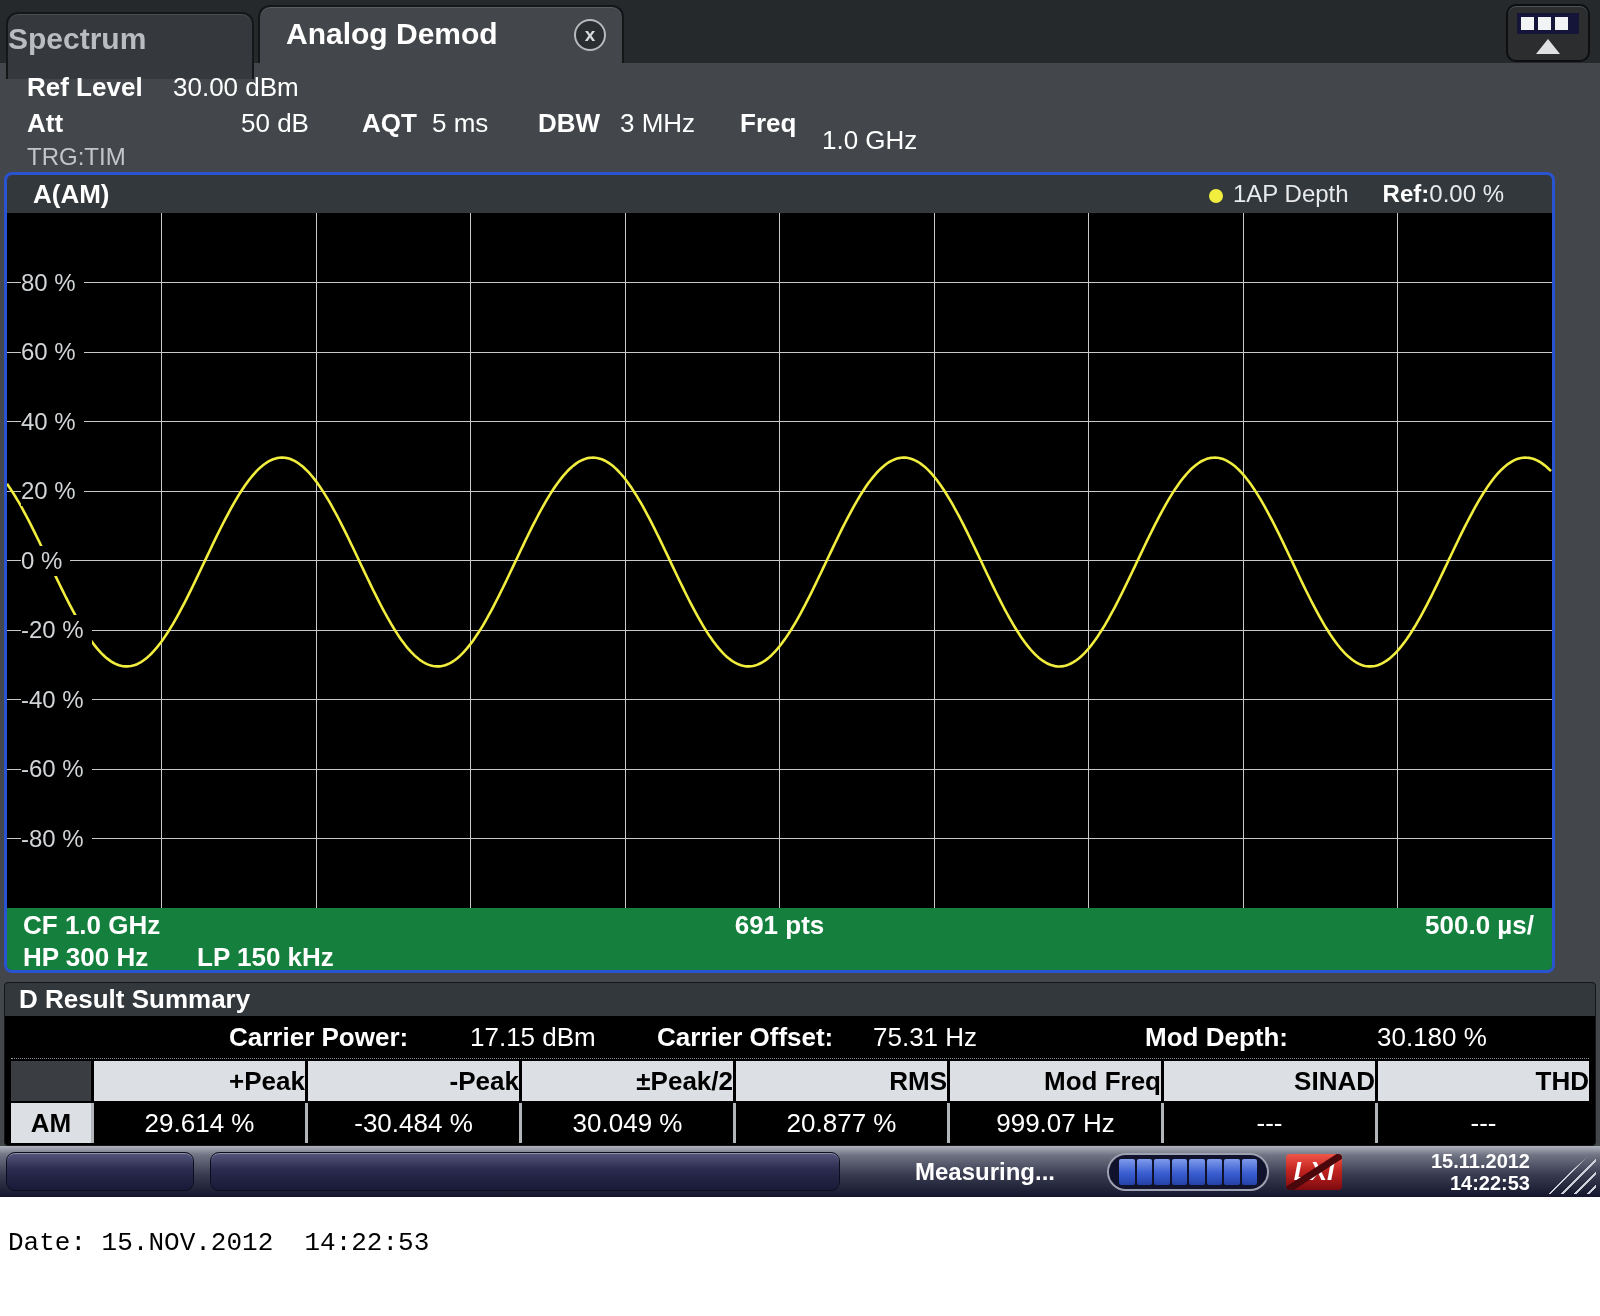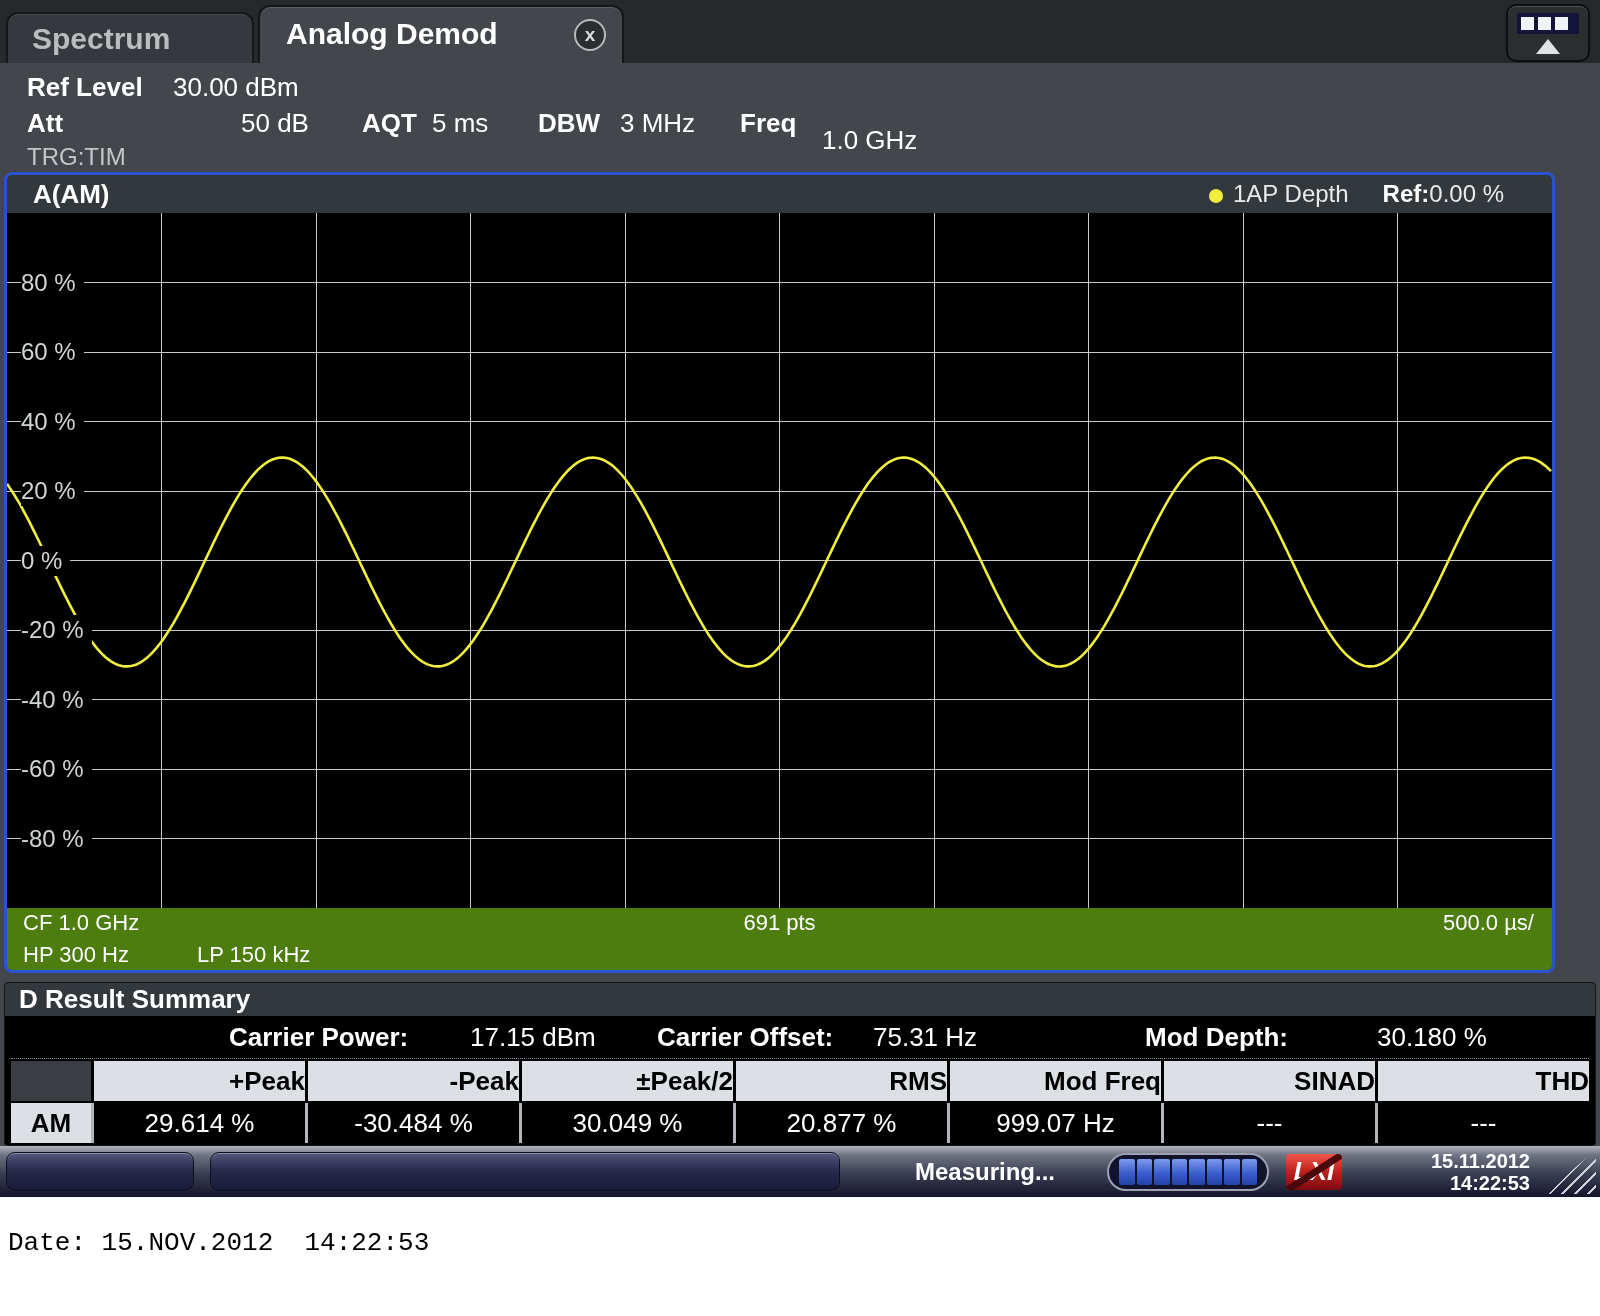--- a/index.html
+++ b/index.html
@@ -5,23 +5,23 @@
   * { margin:0; padding:0; box-sizing:border-box; }
   body { background:#ffffff; font-family:"Liberation Sans", sans-serif; }
   .screen { position:relative; width:1600px; height:1316px; background:#ffffff; overflow:hidden; }
 
   
   .instrument { position:absolute; left:0; top:0; width:1600px; height:1197px; background:#43474b; }
 
   
   .tabband { position:absolute; left:0; top:0; width:1600px; height:63px; background:#26292c; }
   .tab { position:absolute; font-weight:bold; font-size:30px; color:#b9bdc0; }
-  .tab.inactive { left:6px; top:12px; width:248px; height:51px; background:#35393d;
+  .tab.inactive { left:6px; top:12px; width:248px; height:67px; background:#35393d;
       border:2px solid #141618; border-bottom:none; border-radius:12px 12px 0 0;
-      line-height:49px; padding-left:24px; box-shadow: inset 0 1px 0 #4a4e52; }
+      line-height:49px; box-shadow: inset 0 1px 0 #4a4e52; }
   .tab.active { left:258px; top:5px; width:366px; height:58px; background:#43474b;
       border:2px solid #141618; border-bottom:none; border-radius:12px 12px 0 0;
       line-height:54px; padding-left:26px; color:#ffffff; box-shadow: inset 0 1px 0 #5a5e62; }
   .tab-close { position:absolute; right:16px; top:12px; width:32px; height:32px; border-radius:50%;
       border:2px solid #b6babd; background:#2b2e31; color:#d8dbde; font-size:19px; font-weight:bold;
       line-height:28px; text-align:center; }
   .corner-btn { position:absolute; left:1506px; top:4px; width:84px; height:58px; background:#2b2d2f;
       border:2px solid #0d0e0f; border-radius:10px; box-shadow: inset 0 1px 0 #4e5255; }
   .corner-strip { width:62px; height:21px; background:#15153a; margin:7px auto 0 auto; padding:4px 0 0 4px; font-size:0; }
   .corner-strip .sq { display:inline-block; width:13px; height:13px; background:#f2f3f4; margin-right:4px; }
@@ -40,22 +40,22 @@
   .chart-titlebar { position:absolute; left:0; top:0; right:0; height:38px; color:#ffffff;
       font-weight:bold; font-size:26px; line-height:38px; padding-left:26px; }
   .chart-legend { position:absolute; right:48px; top:0; height:38px; line-height:38px; font-weight:normal;
       font-size:24px; color:#e8eaec; white-space:nowrap; }
   .legend-dot { display:inline-block; width:14px; height:14px; border-radius:50%; background:#f2ee3e;
       margin-right:10px; vertical-align:middle; }
   .legend-ref-label { font-weight:bold; margin-left:34px; color:#ffffff; }
   .plot-area { position:absolute; left:0; top:38px; width:1545px; height:695px; background:#000000; }
   .ylabel { position:absolute; left:14px; background:#000000; color:#d2d5d7; font-size:24px;
       line-height:30px; padding-right:8px; }
-  .chart-footer { position:absolute; left:0; top:733px; width:1545px; height:62px; background:#4d7c0f;
-      color:#ffffff; font-weight:normal; font-size:22px; }
+  .chart-footer { position:absolute; left:0; top:733px; width:1545px; height:62px; background:#15803d;
+      color:#ffffff; font-weight:bold; font-size:26px; }
   .cf-line { position:absolute; left:16px; top:2px; }
   .pts-line { position:absolute; left:0; right:0; top:2px; text-align:center; }
   .sweep-line { position:absolute; right:18px; top:2px; }
   .hp-line { position:absolute; left:16px; top:34px; }
   .lp-line { position:absolute; left:190px; top:34px; }
 
   
   .result-window { position:absolute; left:4px; top:982px; width:1592px; height:164px;
       background:#000000; border:1px solid #141618; border-radius:4px; overflow:hidden; }
   .result-titlebar { height:33px; background:#33383c; color:#ffffff; font-weight:bold; font-size:26px;

